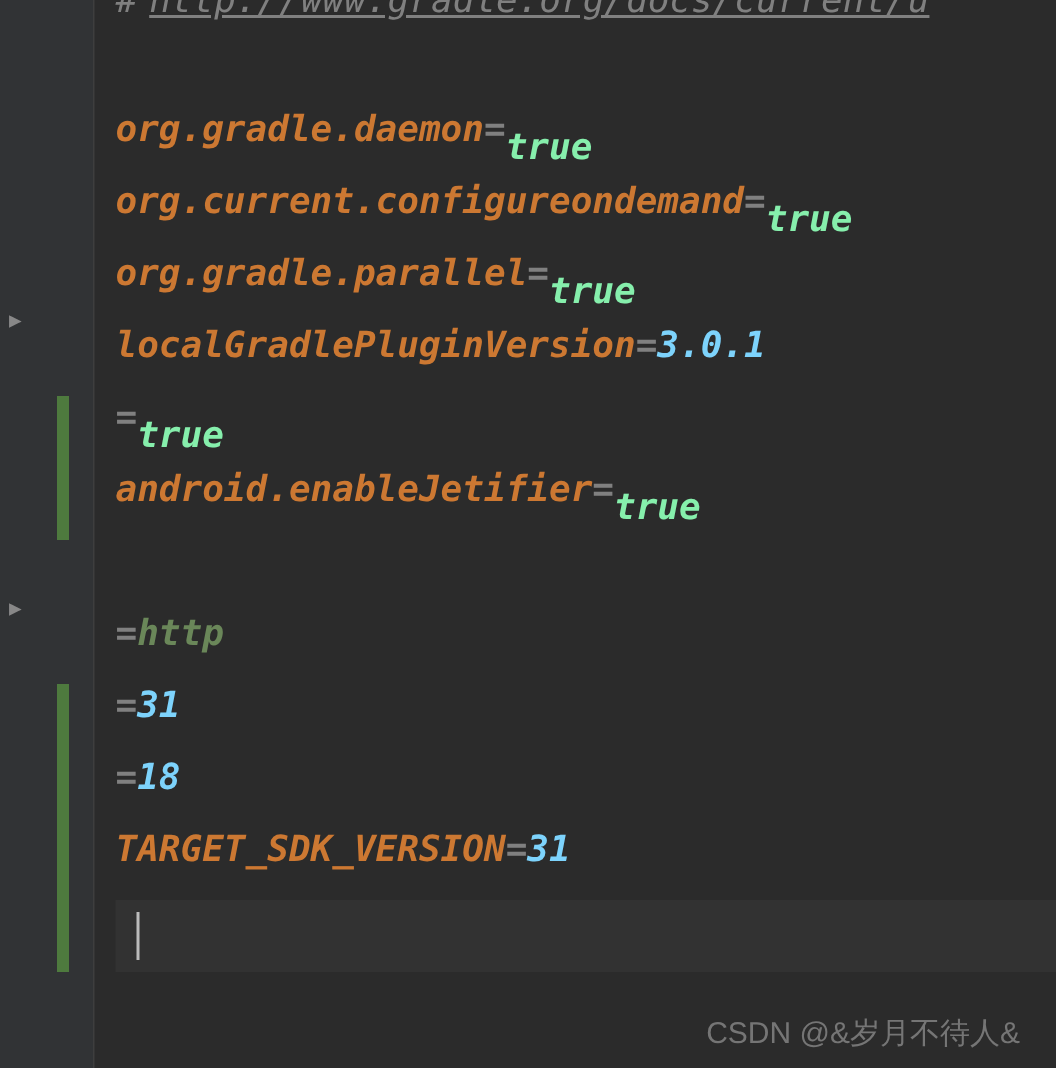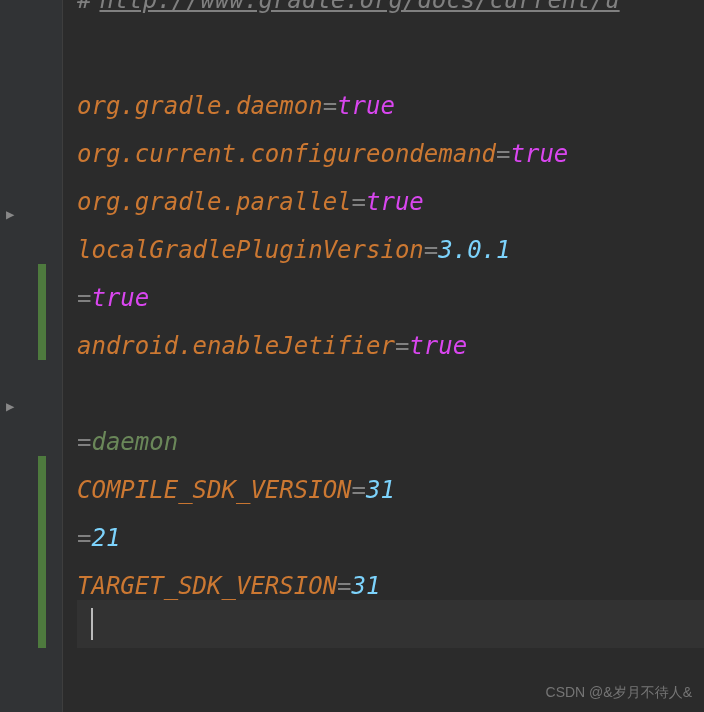--- a/index.html
+++ b/index.html
@@ -41,24 +41,24 @@
     .code-area {
       flex: 1;
       padding-left: 14px;
       padding-top: 0;
       position: relative;
       border-left: 1px solid #3e3e3e;
     }
     .line {
       height: 48px;
       display: flex;
-      align-items: flex-end;
+      align-items: flex-start;
       white-space: nowrap;
       font-style: italic;
-      font-weight: 400;
+      font-weight: 700;
     }
     .comment-line {
       height: 48px;
       display: flex;
       align-items: center;
     }
     .comment {
       color: #808080;
       font-style: italic;
       font-weight: 500;
@@ -70,21 +70,22 @@
       font-weight: 500;
       margin-right: 8px;
     }
     .key {
       color: #cc7832;
     }
     .equals {
       color: #808080;
     }
     .value-true {
-      color: #d946ef;
+      color: #86efac;
+      margin-top: 12px;
     }
     .value-false {
       color: #6a8759;
     }
     .value-num {
       color: #7dd3fc;
     }
     .blank {
       height: 48px;
     }
@@ -97,23 +98,23 @@
       position: absolute;
       left: 14px;
       top: 8px;
       width: 2px;
       height: 32px;
       background: #bbbbbb;
     }
     .watermark {
       position: absolute;
       bottom: 10px;
-      right: 12px;
+      right: 24px;
       color: #757575;
-      font-size: 14px;
+      font-size: 20px;
       font-family: Arial, sans-serif;
       font-style: normal;
     }
   </style>
 </head>
 <body>
 
 <div class="editor-container">
   <div class="gutter">
     <div class="fold-arrow" style="top:206px;">▶</div>
@@ -152,30 +153,29 @@
         <span class="value-true">true</span>
     </div>
     <div class="line">
       <span class="key">android.enableJetifier</span>
         <span class="equals">=</span>
         <span class="value-true">true</span>
     </div>
     <div class="blank"></div>
     <div class="line">
         <span class="equals">=</span>
-        <span class="value-false">daemon</span>
+        <span class="value-false">http</span>
     </div>
     <div class="line">
-      <span class="key">COMPILE_SDK_VERSION</span>
         <span class="equals">=</span>
         <span class="value-num">31</span>
     </div>
     <div class="line">
         <span class="equals">=</span>
-        <span class="value-num">21</span>
+        <span class="value-num">18</span>
     </div>
     <div class="line">
       <span class="key">TARGET_SDK_VERSION</span>
         <span class="equals">=</span>
         <span class="value-num">31</span>
     </div>
     <div class="cursor-line">
       <div class="cursor"></div>
     </div>
   </div>

